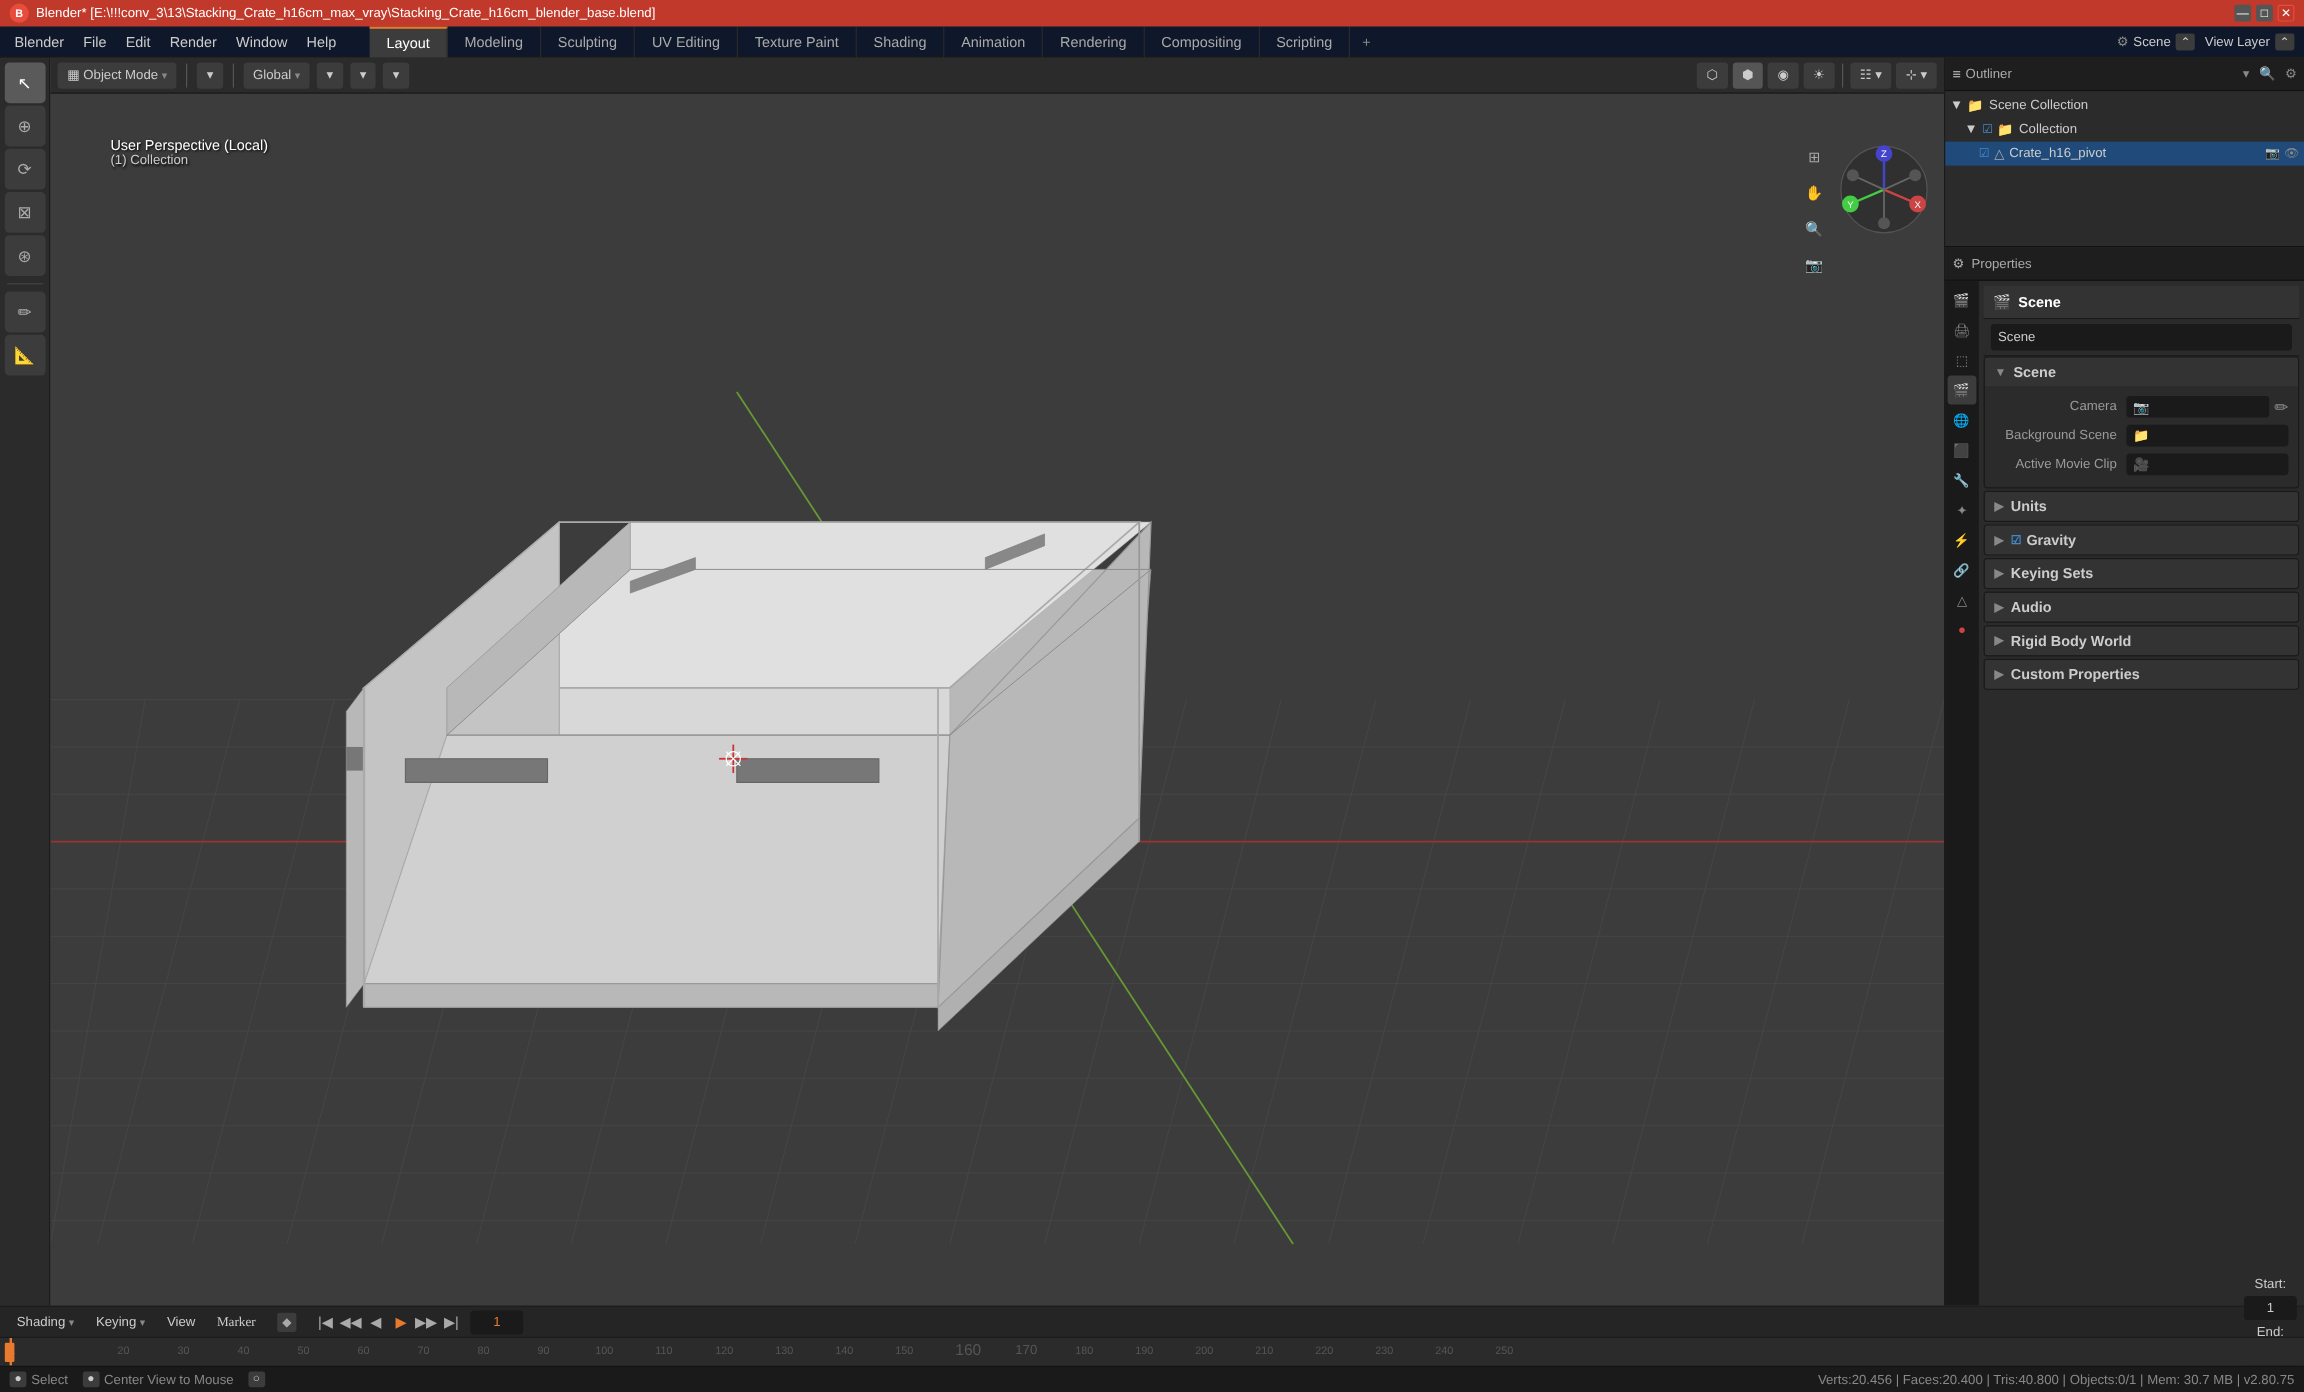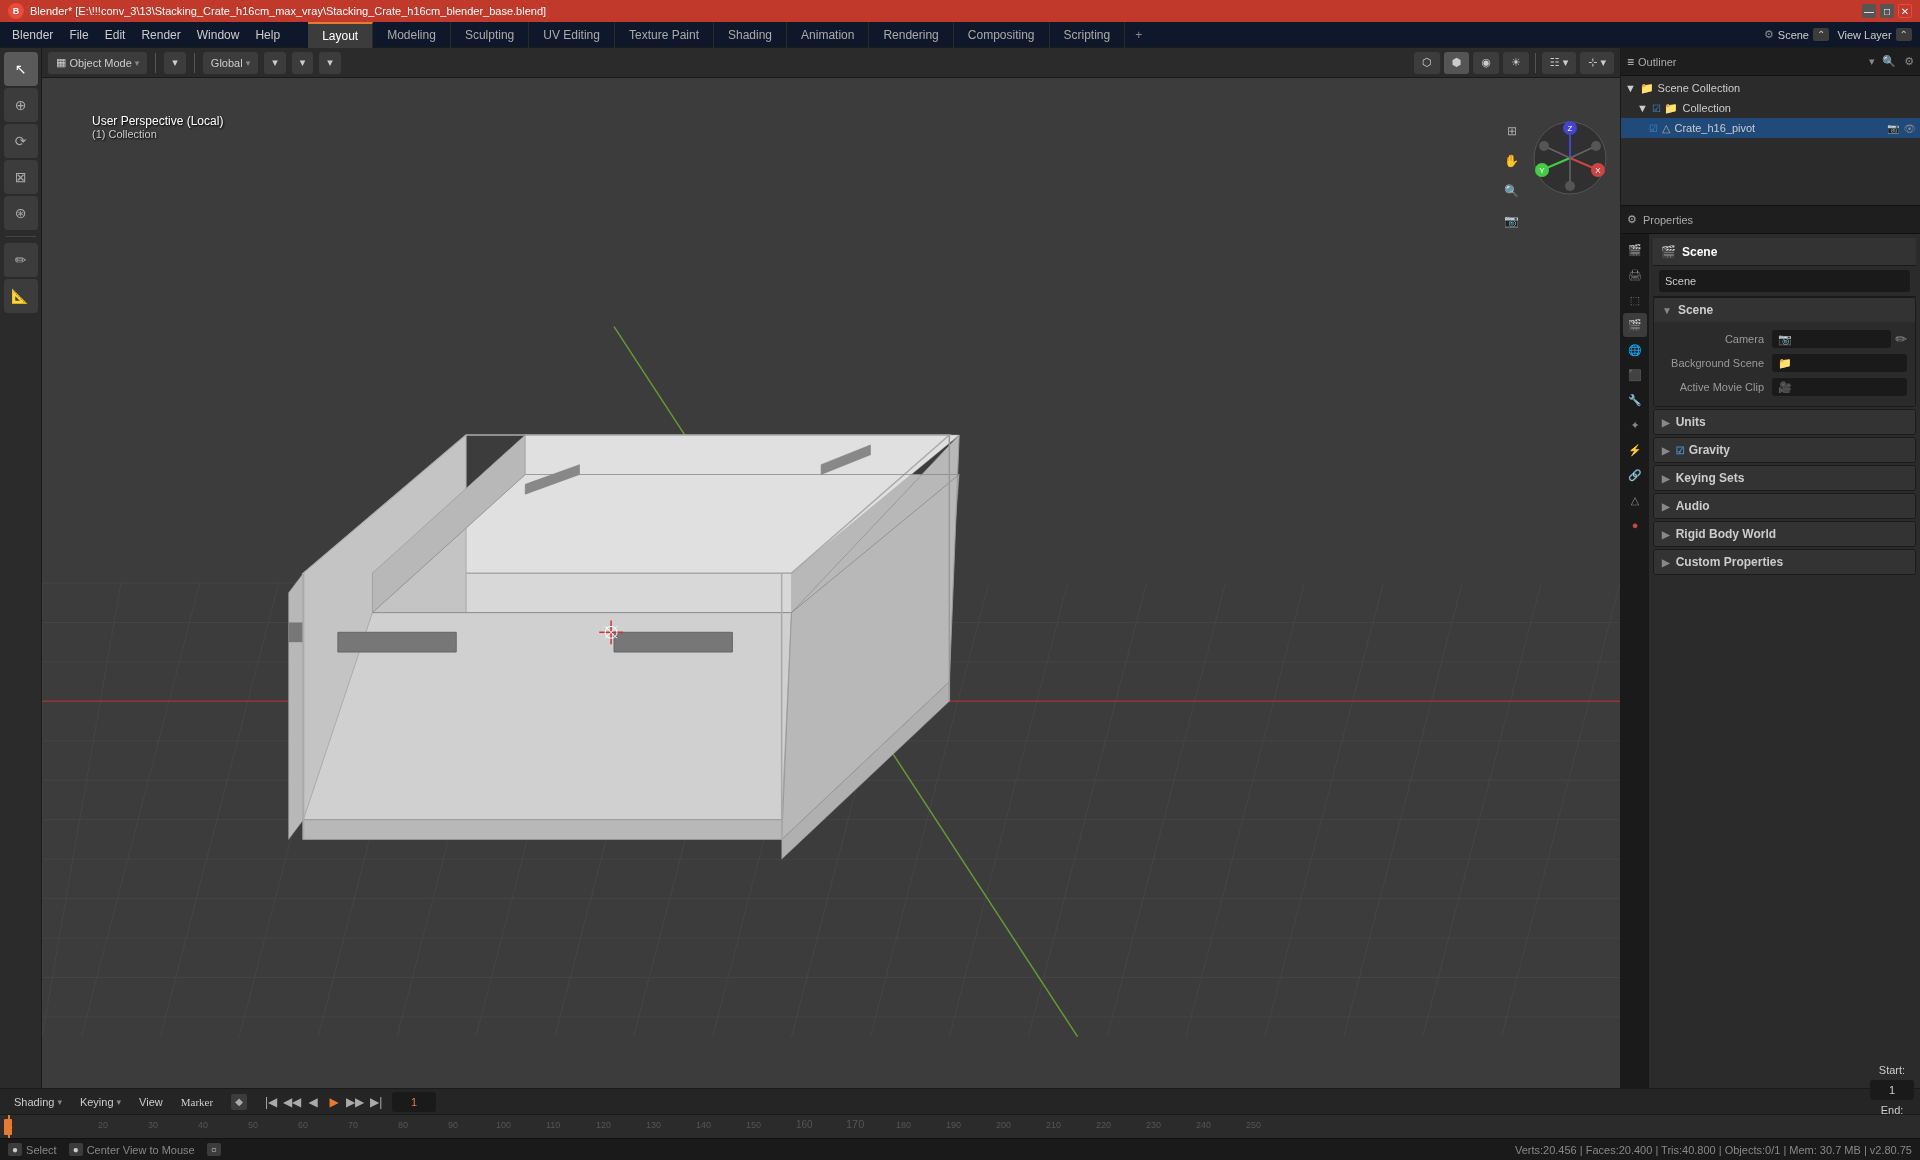--- a/index.html
+++ b/index.html
@@ -876,21 +876,21 @@
         <div style="position:absolute; left:298px;"><span style="font-size:9px; color:#555;">60</span></div>
         <div style="position:absolute; left:348px;"><span style="font-size:9px; color:#555;">70</span></div>
         <div style="position:absolute; left:398px;"><span style="font-size:9px; color:#555;">80</span></div>
         <div style="position:absolute; left:448px;"><span style="font-size:9px; color:#555;">90</span></div>
         <div style="position:absolute; left:496px;"><span style="font-size:9px; color:#555;">100</span></div>
         <div style="position:absolute; left:546px;"><span style="font-size:9px; color:#555;">110</span></div>
         <div style="position:absolute; left:596px;"><span style="font-size:9px; color:#555;">120</span></div>
         <div style="position:absolute; left:646px;"><span style="font-size:9px; color:#555;">130</span></div>
         <div style="position:absolute; left:696px;"><span style="font-size:9px; color:#555;">140</span></div>
         <div style="position:absolute; left:746px;"><span style="font-size:9px; color:#555;">150</span></div>
-        <div style="position:absolute; left:796px;"><span style="font-size:10px; color:#555;">160</span></div>
+        <div style="position:absolute; left:796px;"><span style="font-size:13px; color:#555;">160</span></div>
         <div style="position:absolute; left:846px;"><span style="font-size:11px; color:#555;">170</span></div>
         <div style="position:absolute; left:896px;"><span style="font-size:9px; color:#555;">180</span></div>
         <div style="position:absolute; left:946px;"><span style="font-size:9px; color:#555;">190</span></div>
         <div style="position:absolute; left:996px;"><span style="font-size:9px; color:#555;">200</span></div>
         <div style="position:absolute; left:1046px;"><span style="font-size:9px; color:#555;">210</span></div>
         <div style="position:absolute; left:1096px;"><span style="font-size:9px; color:#555;">220</span></div>
         <div style="position:absolute; left:1146px;"><span style="font-size:9px; color:#555;">230</span></div>
         <div style="position:absolute; left:1196px;"><span style="font-size:9px; color:#555;">240</span></div>
         <div style="position:absolute; left:1246px;"><span style="font-size:9px; color:#555;">250</span></div>
       </div>

